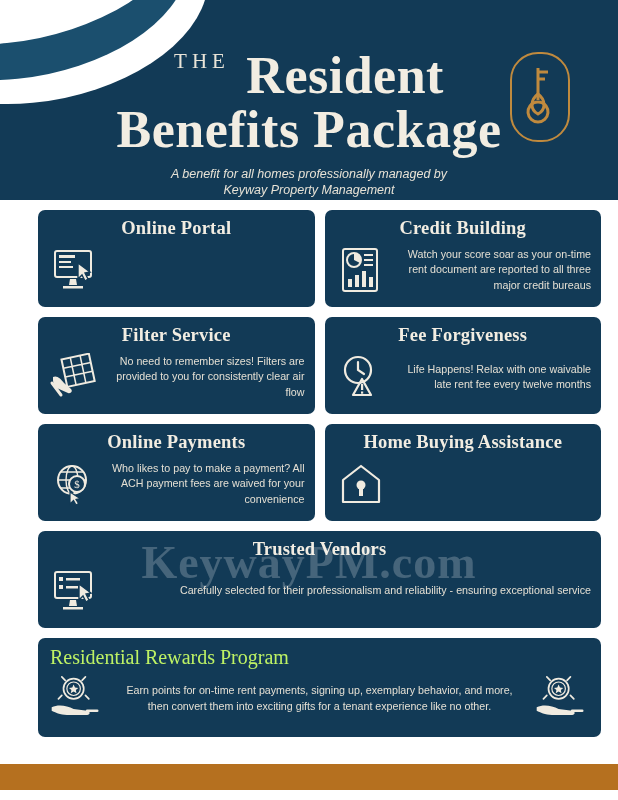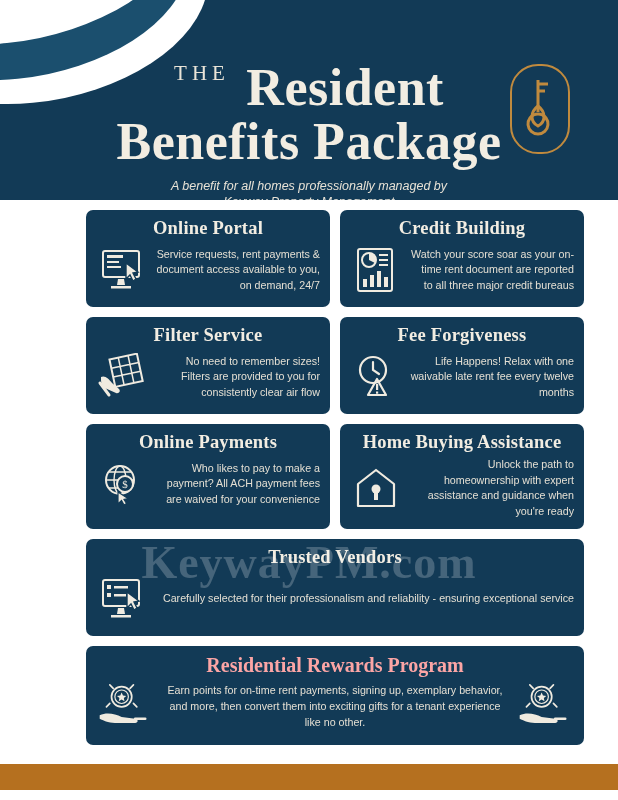--- a/index.html
+++ b/index.html
@@ -55,21 +55,20 @@
     top: -150px;
     width: 340px;
     height: 190px;
     border-radius: 50%;
     background: #ffffff;
     transform: rotate(-12deg);
   }
   .header-inner {
     position: absolute;
     inset: 0;
-    margin-top: 12px;
   }
   .title-row {
     position: absolute;
     left: 0;
     right: 0;
     top: 46px;
     text-align: center;
   }
   .the-word {
     font-family: "Liberation Serif", serif;
@@ -118,23 +117,22 @@
     top: 52px;
     width: 56px;
     height: 86px;
     border: 2.5px solid #c08a3e;
     border-radius: 28px;
   }
 
   
   .content {
     position: relative;
-    padding: 10px 34px 0 38px;
+    padding: 10px 17px 0 38px;
     box-sizing: border-box;
-    margin-left: 48px;
   }
   .row {
     display: flex;
     gap: 10px;
     margin-bottom: 10px;
   }
   .card {
     background: #123a56;
     border-radius: 7px;
     flex: 1;
@@ -176,24 +174,23 @@
 
   .card-wide {
     background: #123a56;
     border-radius: 7px;
     padding: 8px 12px 12px 12px;
     box-sizing: border-box;
     color: #eae5da;
   }
   .wide-title {
     font-family: "Liberation Serif", serif;
-    font-weight: bold;
+    font-weight: normal;
     font-size: 20px;
-    color: #fca5a5;
-    text-align: center;
+    color: #bef264;
     margin-bottom: 2px;
   }
   .wide-body {
     display: flex;
     align-items: center;
     gap: 8px;
   }
   .wide-text {
     flex: 1;
     text-align: center;
@@ -284,21 +281,20 @@
             <svg width="50" height="46" viewBox="0 0 50 46">
               <rect x="5" y="4" width="36" height="26" rx="2" fill="none" stroke="#f0ebe0" stroke-width="2"></rect>
               <rect x="9" y="8" width="16" height="3" fill="#f0ebe0"></rect>
               <rect x="9" y="14" width="12" height="2" fill="#f0ebe0"></rect>
               <rect x="9" y="19" width="14" height="2" fill="#f0ebe0"></rect>
               <path d="M20 32 L26 32 L27 38 L19 38 Z" fill="#f0ebe0"></path>
               <rect x="13" y="39" width="20" height="2.5" fill="#f0ebe0"></rect>
               <path d="M28 16 L28 32 L32 28 L35 34 L38 32 L35 26 L40 25 Z" fill="#f0ebe0" stroke="#123a56" stroke-width="1.4"></path>
             </svg>
           </div>
-          <div class="card-text">Service requests, rent payments &amp; document access available to you, on demand, 24/7</div>
         </div>
       </div>
 
       <div class="card">
         <div class="card-title">Credit Building</div>
         <div class="card-body">
           <div class="card-icon">
             <svg width="50" height="48" viewBox="0 0 50 48">
               <rect x="6" y="3" width="34" height="42" rx="2" fill="none" stroke="#f0ebe0" stroke-width="2"></rect>
               <circle cx="17" cy="14" r="7" fill="none" stroke="#f0ebe0" stroke-width="2"></circle>
@@ -373,21 +369,20 @@
       <div class="card">
         <div class="card-title">Home Buying Assistance</div>
         <div class="card-body">
           <div class="card-icon">
             <svg width="50" height="48" viewBox="0 0 50 48">
               <path d="M24 6 L42 20 L42 42 L6 42 L6 20 Z" fill="none" stroke="#f0ebe0" stroke-width="2.2" stroke-linejoin="round"></path>
               <circle cx="24" cy="25" r="4.5" fill="#f0ebe0"></circle>
               <rect x="22" y="27" width="4" height="9" fill="#f0ebe0"></rect>
             </svg>
           </div>
-          <div class="card-text">Unlock the path to homeownership with expert assistance and guidance when you're ready</div>
         </div>
       </div>
     </div>
 
     <div class="row">
       <div class="card">
         <div class="card-title">Trusted Vendors</div>
         <div class="card-body">
           <div class="card-icon">
             <svg width="50" height="46" viewBox="0 0 50 46">

